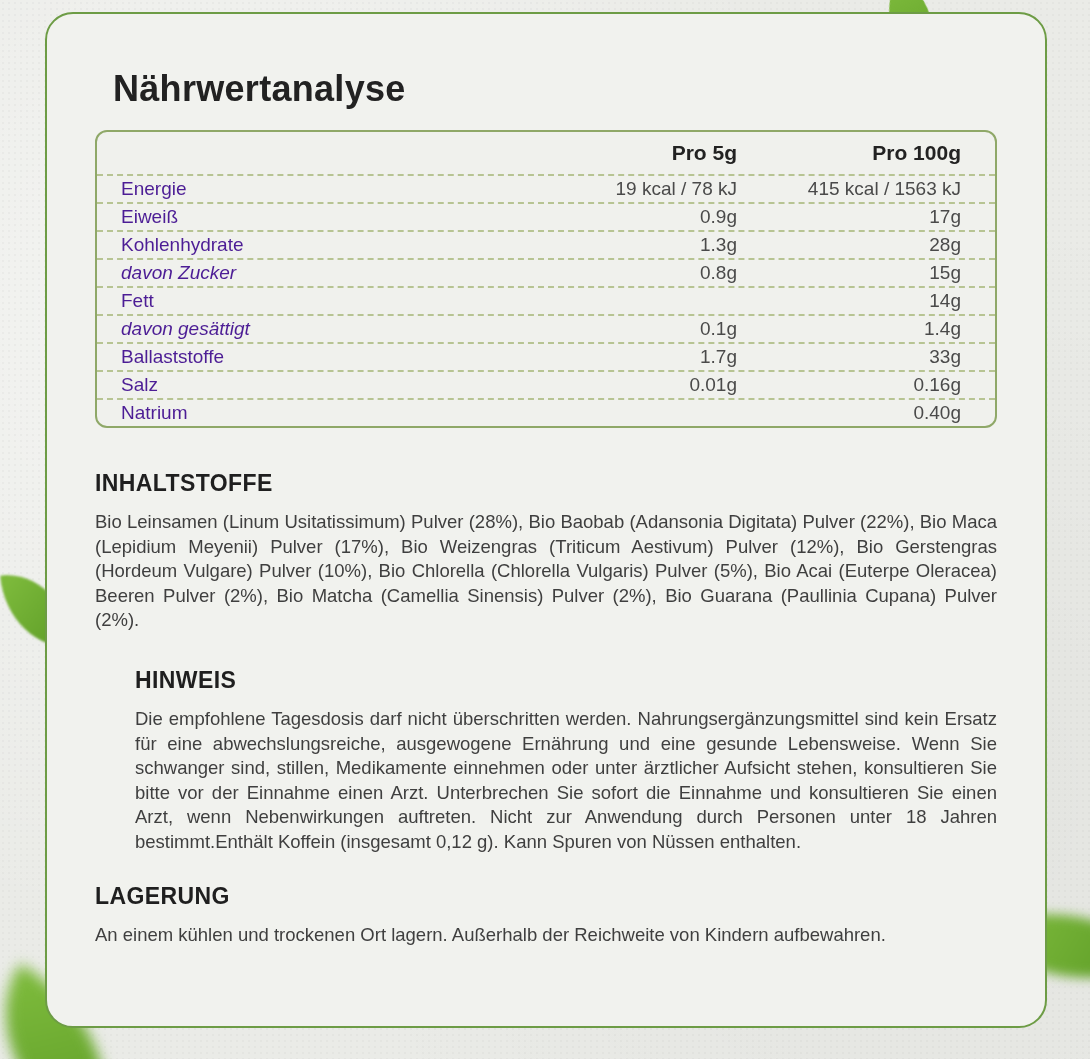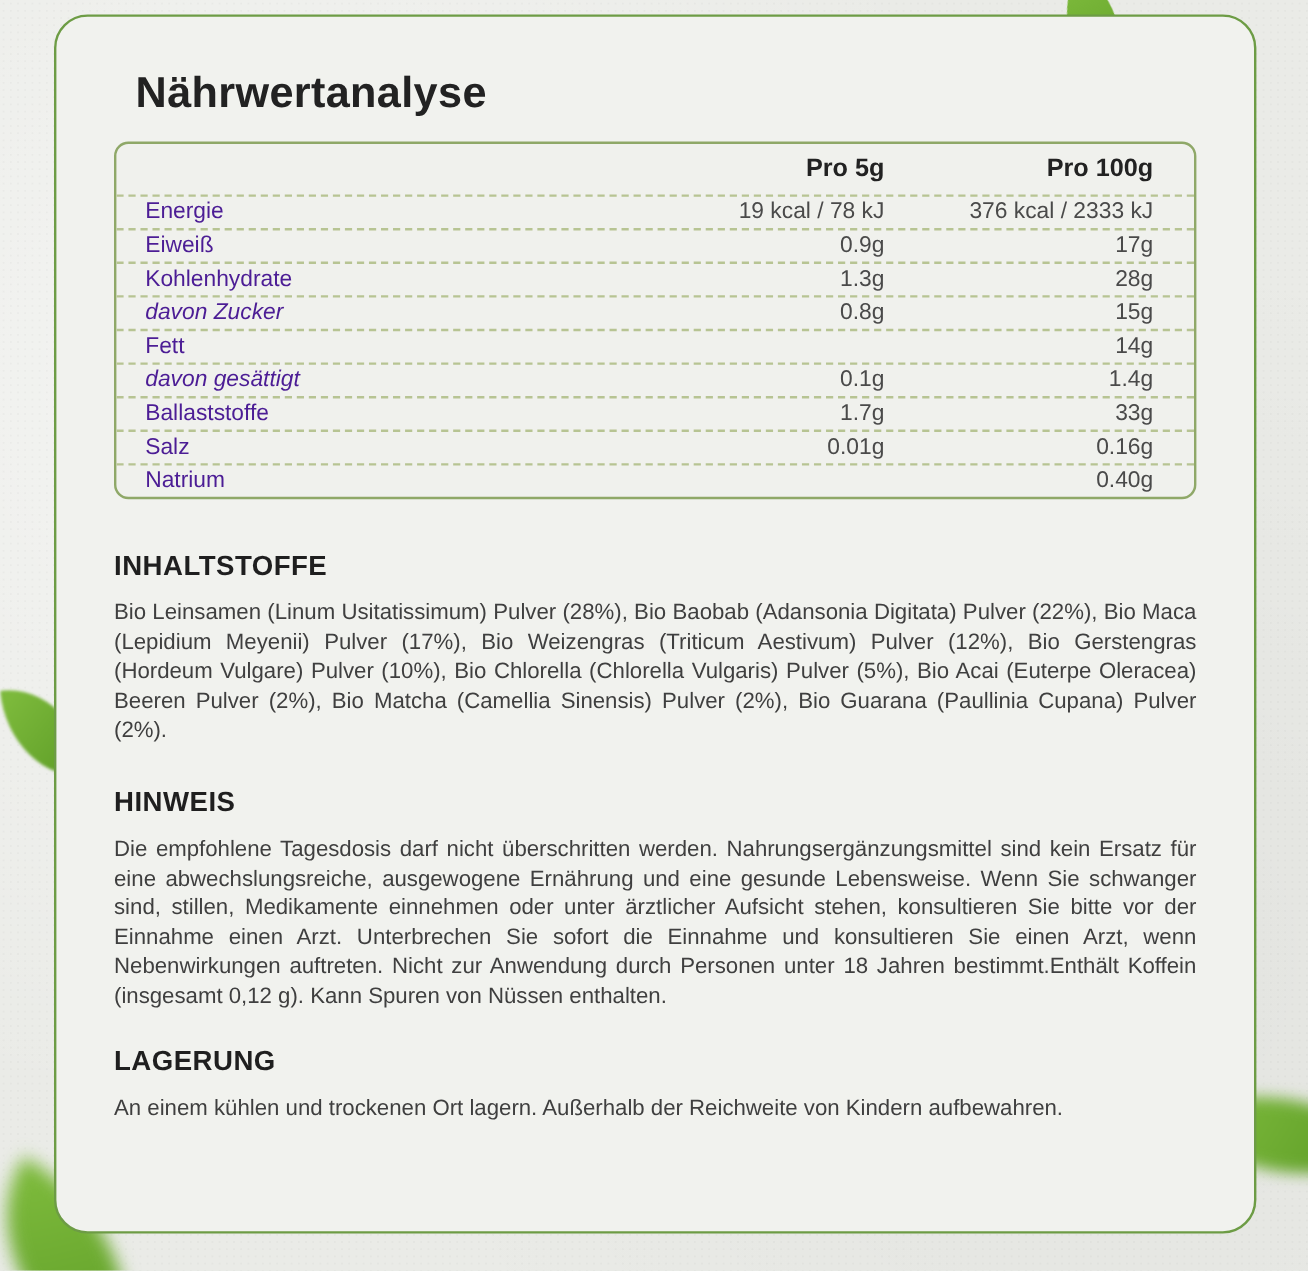--- a/index.html
+++ b/index.html
@@ -28,21 +28,21 @@
 
   .card {
     position: absolute;
     left: 45px;
     top: 12px;
     width: 1002px;
     height: 1016px;
     background: #f1f2ee;
     border: 2px solid #6d9c45;
     border-radius: 28px;
-    padding: 40px 48px 40px 48px;
+    padding: 52px 48px 40px 48px;
   }
 
   .page-title {
     font-size: 36px;
     font-weight: bold;
     color: #222222;
     letter-spacing: 0.3px;
     margin: 2px 0 20px 18px;
   }
 
@@ -99,21 +99,21 @@
     letter-spacing: 0.4px;
   }
   .section-body {
     margin-top: 13px;
     font-size: 18.5px;
     line-height: 1.33;
     color: #3f3f3f;
     text-align: justify;
   }
   #ingredients-section { margin-top: 42px; }
-  #notice-section     { margin-top: 34px; }
+  #notice-section     { margin-top: 34px; margin-left: 40px; }
   #storage-section    { margin-top: 28px; }
 
   
   .leaf {
     position: absolute;
     background: linear-gradient(135deg, #7cb93b 10%, #61a029 85%);
     border-radius: 2% 100% 2% 100% / 2% 100% 2% 100%;
   }
   .leaf-top-right {
     left: 881px; top: -16px; width: 62px; height: 94px;
@@ -153,21 +153,21 @@
     <div class="ntable">
       <div class="t-row t-head">
         <div class="t-label"></div>
         <div class="t-val">Pro 5g</div>
         <div class="t-val">Pro 100g</div>
       </div>
       <div>
   <div class="t-row">
     <div class="t-label">Energie</div>
     <div class="t-val">19 kcal / 78 kJ</div>
-    <div class="t-val">376 kcal / 2333 kJ</div>
+    <div class="t-val">415 kcal / 1563 kJ</div>
   </div>
 
   <div class="t-row">
     <div class="t-label">Eiweiß</div>
     <div class="t-val">0.9g</div>
     <div class="t-val">17g</div>
   </div>
 
   <div class="t-row">
     <div class="t-label">Kohlenhydrate</div>

